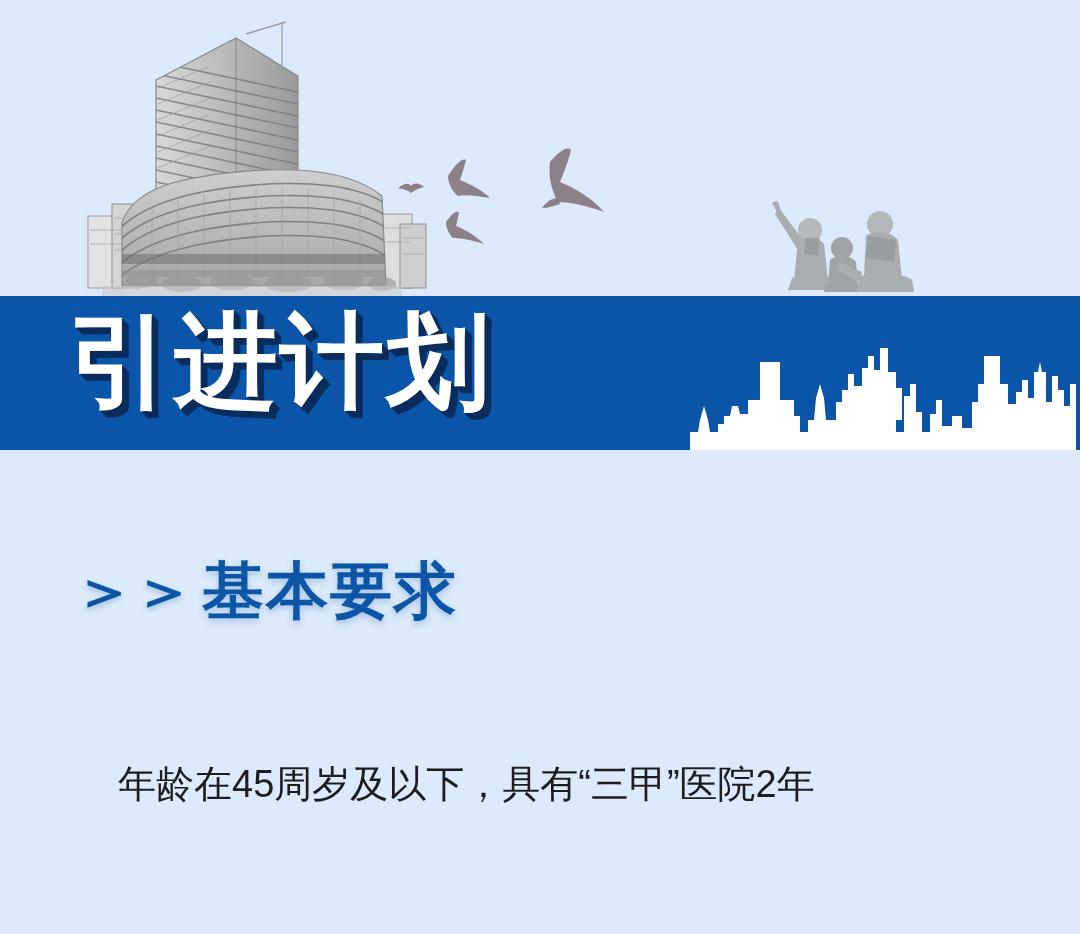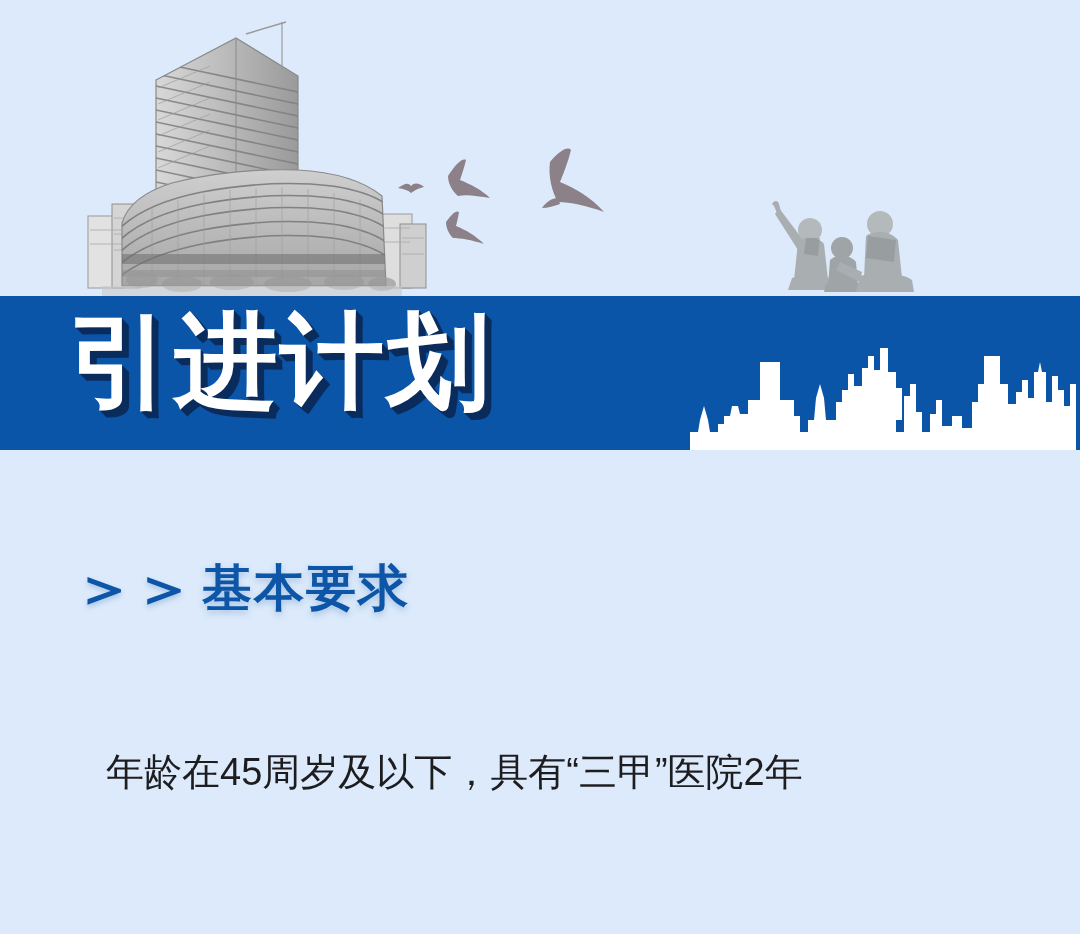--- a/index.html
+++ b/index.html
@@ -99,42 +99,42 @@
     font-weight: bold;
     color: #0d55a6;
     letter-spacing: -4px;
     line-height: 1;
     text-shadow: 0 3px 5px rgba(160, 190, 225, 0.85);
     transform: scaleX(1.15);
     transform-origin: left center;
     padding-right: 10px;
   }
   .heading-text {
-    font-size: 50px;
+    font-size: 62px;
     font-weight: bold;
     color: #0d55a6;
     line-height: 1;
     letter-spacing: 2px;
     text-shadow: 0 3px 6px rgba(160, 190, 225, 0.9);
   }
 
   
   .body-copy {
     position: absolute;
     left: 106px;
     top: 734px;
     width: 880px;
     font-size: 38px;
     line-height: 76px;
     font-weight: 300;
     color: #1d1d20;
     letter-spacing: 0px;
   }
   .body-copy p {
-    margin: 0;
+    margin: 12px;
   }
 </style>
 </head>
 <body>
 
 <div id="poster">
 
   <div class="hero">
 
     <svg class="hero-building" viewBox="0 0 362 278" aria-hidden="true">

